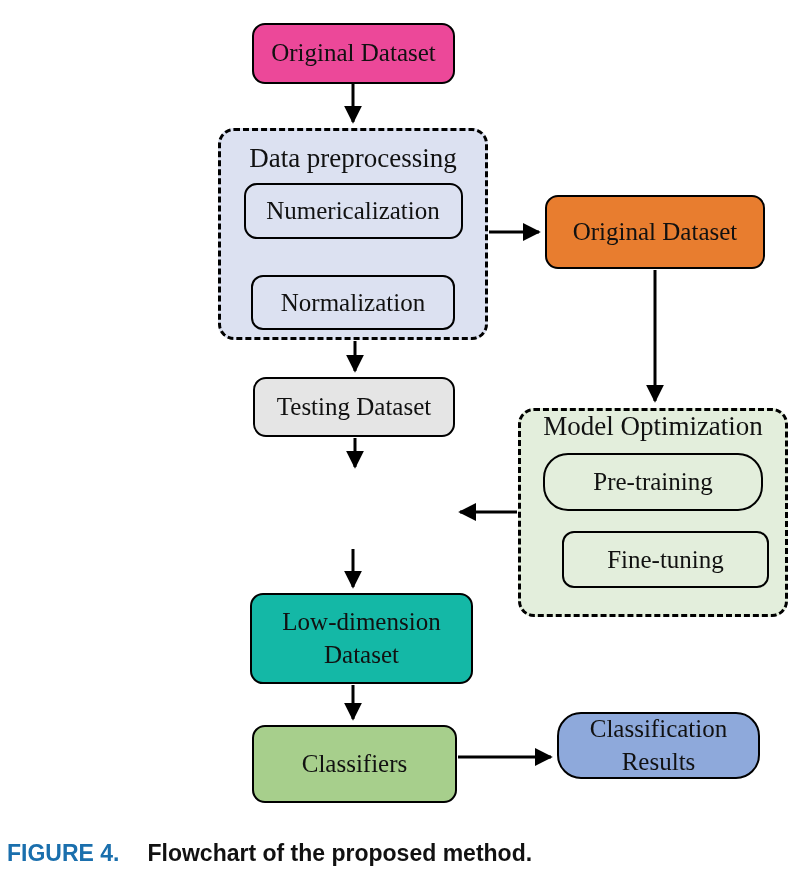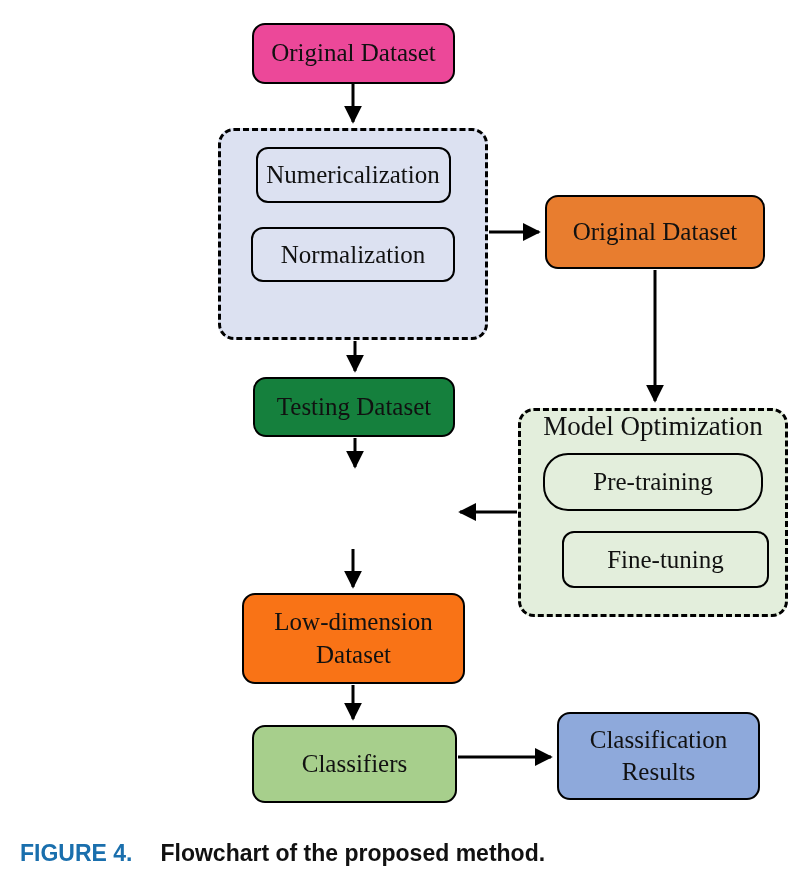--- a/index.html
+++ b/index.html
@@ -54,39 +54,39 @@
     display: flex;
     align-items: center;
     justify-content: center;
     text-align: center;
     font-size: 25px;
     color: #111111;
   }
 
   .prep-container { left: 218px; top: 128px; width: 270px; height: 212px; padding-top: 12px; }
   .prep-label { height: 36px; }
-  .numericalization { width: 195px; height: 56px; margin-top: 4px; }
-  .normalization   { width: 204px; height: 55px; margin-top: 24px; }
+  .numericalization { width: 219px; height: 56px; margin-top: 4px; border-radius: 13px; }
+  .normalization   { width: 204px; height: 55px; margin-top: 36px; }
 
   .opt-container { left: 518px; top: 408px; width: 270px; height: 209px; }
   .opt-label { height: 36px; }
   .pre-training { width: 220px; height: 58px; margin-top: 6px; }
   .fine-tuning  { width: 207px; height: 57px; margin-top: 20px; }
 
   .original   { left: 252px; top: 23px;  width: 203px; height: 61px; }
   .training   { left: 545px; top: 195px; width: 220px; height: 74px; }
   .testing    { left: 253px; top: 377px; width: 202px; height: 60px; }
   .optimal    { left: 253px; top: 473px; width: 200px; height: 75px; }
   .lowdim     { left: 242px; top: 593px; width: 223px; height: 91px; }
   .classifiers{ left: 252px; top: 725px; width: 205px; height: 78px; padding-left: 8px; }
-  .results    { left: 557px; top: 712px; width: 203px; height: 88px; }
+  .results    { left: 557px; top: 712px; width: 203px; height: 67px; border-radius: 24px; }
 
   .caption {
     position: absolute;
-    left: 20px;
+    left: 7px;
     top: 840px;
     font-family: "Liberation Sans", sans-serif;
     font-weight: bold;
     font-size: 23px;
     white-space: nowrap;
   }
   .caption .fig-label { margin-right: 28px; }
   .caption .fig-text { color: #111111; }
 </style>
 </head>
@@ -109,36 +109,37 @@
       <line x1="355" y1="438" x2="355" y2="467" marker-end="url(#ah)"></line>
       <line x1="353" y1="549" x2="353" y2="587" marker-end="url(#ah)"></line>
       <line x1="353" y1="685" x2="353" y2="719" marker-end="url(#ah)"></line>
       <line x1="458" y1="757" x2="551" y2="757" marker-end="url(#ah)"></line>
     </g>
   </svg>
 
   <div class="node original" style="background-color: #ec4899;">Original Dataset</div>
 
   <div class="container-box prep-container" style="background-color: rgb(220, 225, 241);">
+    <div class="container-label prep-label">Data preprocessing</div>
     <div class="inner-node numericalization" style="background-color: rgb(220, 225, 241);">Numericalization</div>
     <div class="inner-node normalization" style="background-color: rgb(220, 225, 241);">Normalization</div>
   </div>
 
   <div class="node training" style="background-color: rgb(232, 125, 47);">Original Dataset</div>
 
-  <div class="node testing" style="background-color: #15803d;">Testing Dataset</div>
+  <div class="node testing" style="background-color: #e5e5e5;">Testing Dataset</div>
 
   <div class="container-box opt-container" style="background-color: rgb(227, 238, 220);">
     <div class="container-label opt-label">Model Optimization</div>
     <div class="inner-node pre-training" style="background-color: rgb(227, 238, 220); border-radius: 25px;">Pre-training</div>
     <div class="inner-node fine-tuning" style="background-color: rgb(227, 238, 220); margin-left: 25px;">Fine-tuning</div>
   </div>
 
 
-  <div class="node lowdim" style="background-color: #f97316;">Low-dimension Dataset</div>
+  <div class="node lowdim" style="background-color: #14b8a6; margin-left: 8px;">Low-dimension Dataset</div>
 
   <div class="node classifiers" style="background-color: rgb(167, 207, 140);">Classifiers</div>
 
   <div class="node results" style="background-color: rgb(142, 169, 219);">Classification Results</div>
 
   <div class="caption">
     <span class="fig-label" style="color: rgb(26, 111, 173);">FIGURE 4.</span><span class="fig-text">Flowchart of the proposed method.</span>
   </div>
 
 </div>

